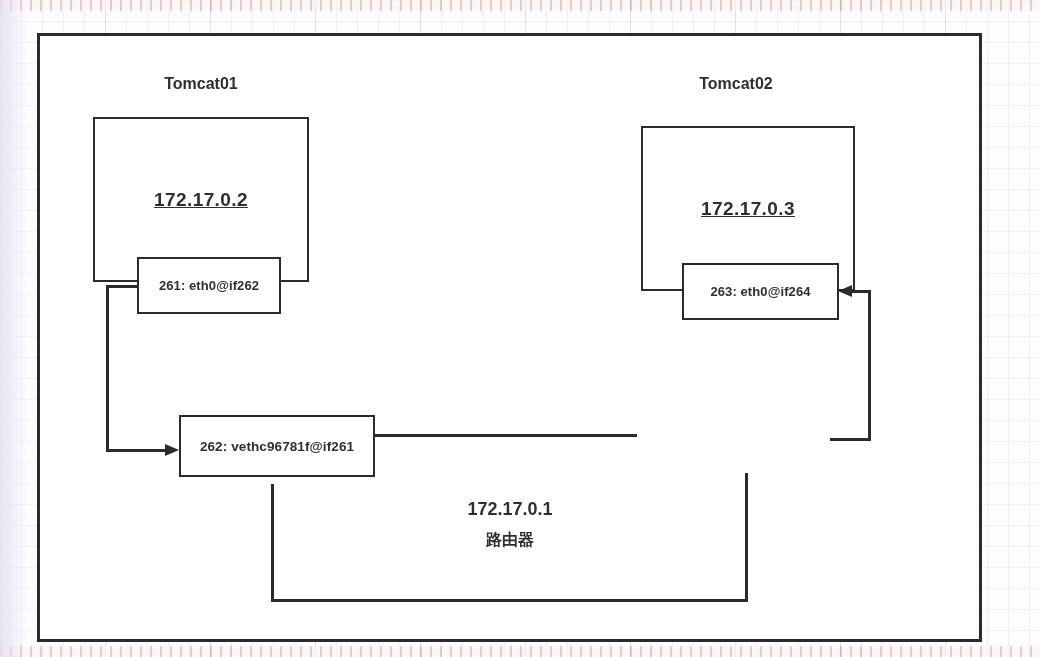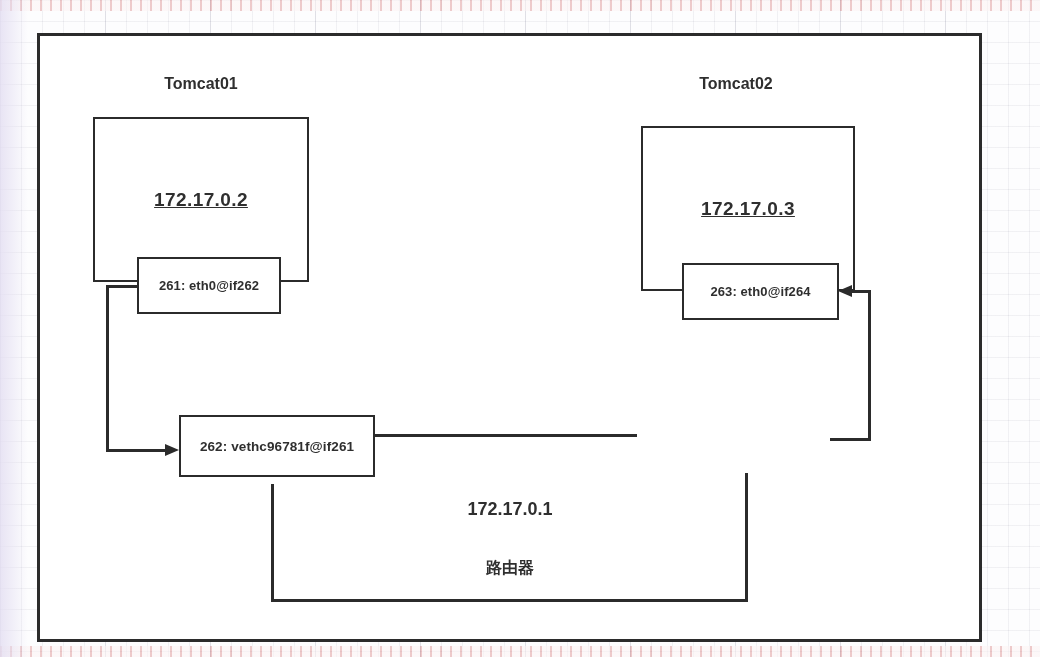--- a/index.html
+++ b/index.html
@@ -45,21 +45,21 @@
   .line { position:absolute; background:#2b2b2b; z-index:4; }
   .arrow { position:absolute; width:0; height:0; z-index:4; }
   .arrow-right { border-top:6px solid transparent; border-bottom:6px solid transparent; border-left:14px solid #2b2b2b; }
   .arrow-left  { border-top:6px solid transparent; border-bottom:6px solid transparent; border-right:14px solid #2b2b2b; }
   .lbl { position:absolute; color:#2f2f2f; font-weight:bold; text-align:center; z-index:6; }
   .lbl-title { font-size:16px; }
   .title-t1 { left:93px;  top:75px; width:216px; }
   .title-t2 { left:628px; top:75px; width:216px; }
   .lbl-docker0 { left:392px; top:368px; width:220px; font-size:15px; line-height:22px; }
   .lbl-ip-router { left:400px; top:483px; width:220px; font-size:18px;margin-top:16px; }
-  .lbl-router { left:400px; top:558px; width:220px; font-size:16px; }
+  .lbl-router { left:400px; top:530px; width:220px; font-size:16px; }
   .watermark {
     position:absolute; left:852px; top:630px; z-index:7;
     font-size:17px; font-weight:normal; color:rgba(128,128,130,0.78); letter-spacing:0.3px;
     white-space:nowrap;
   }
 </style>
 </head>
 <body>
 
 <div class="canvas">

